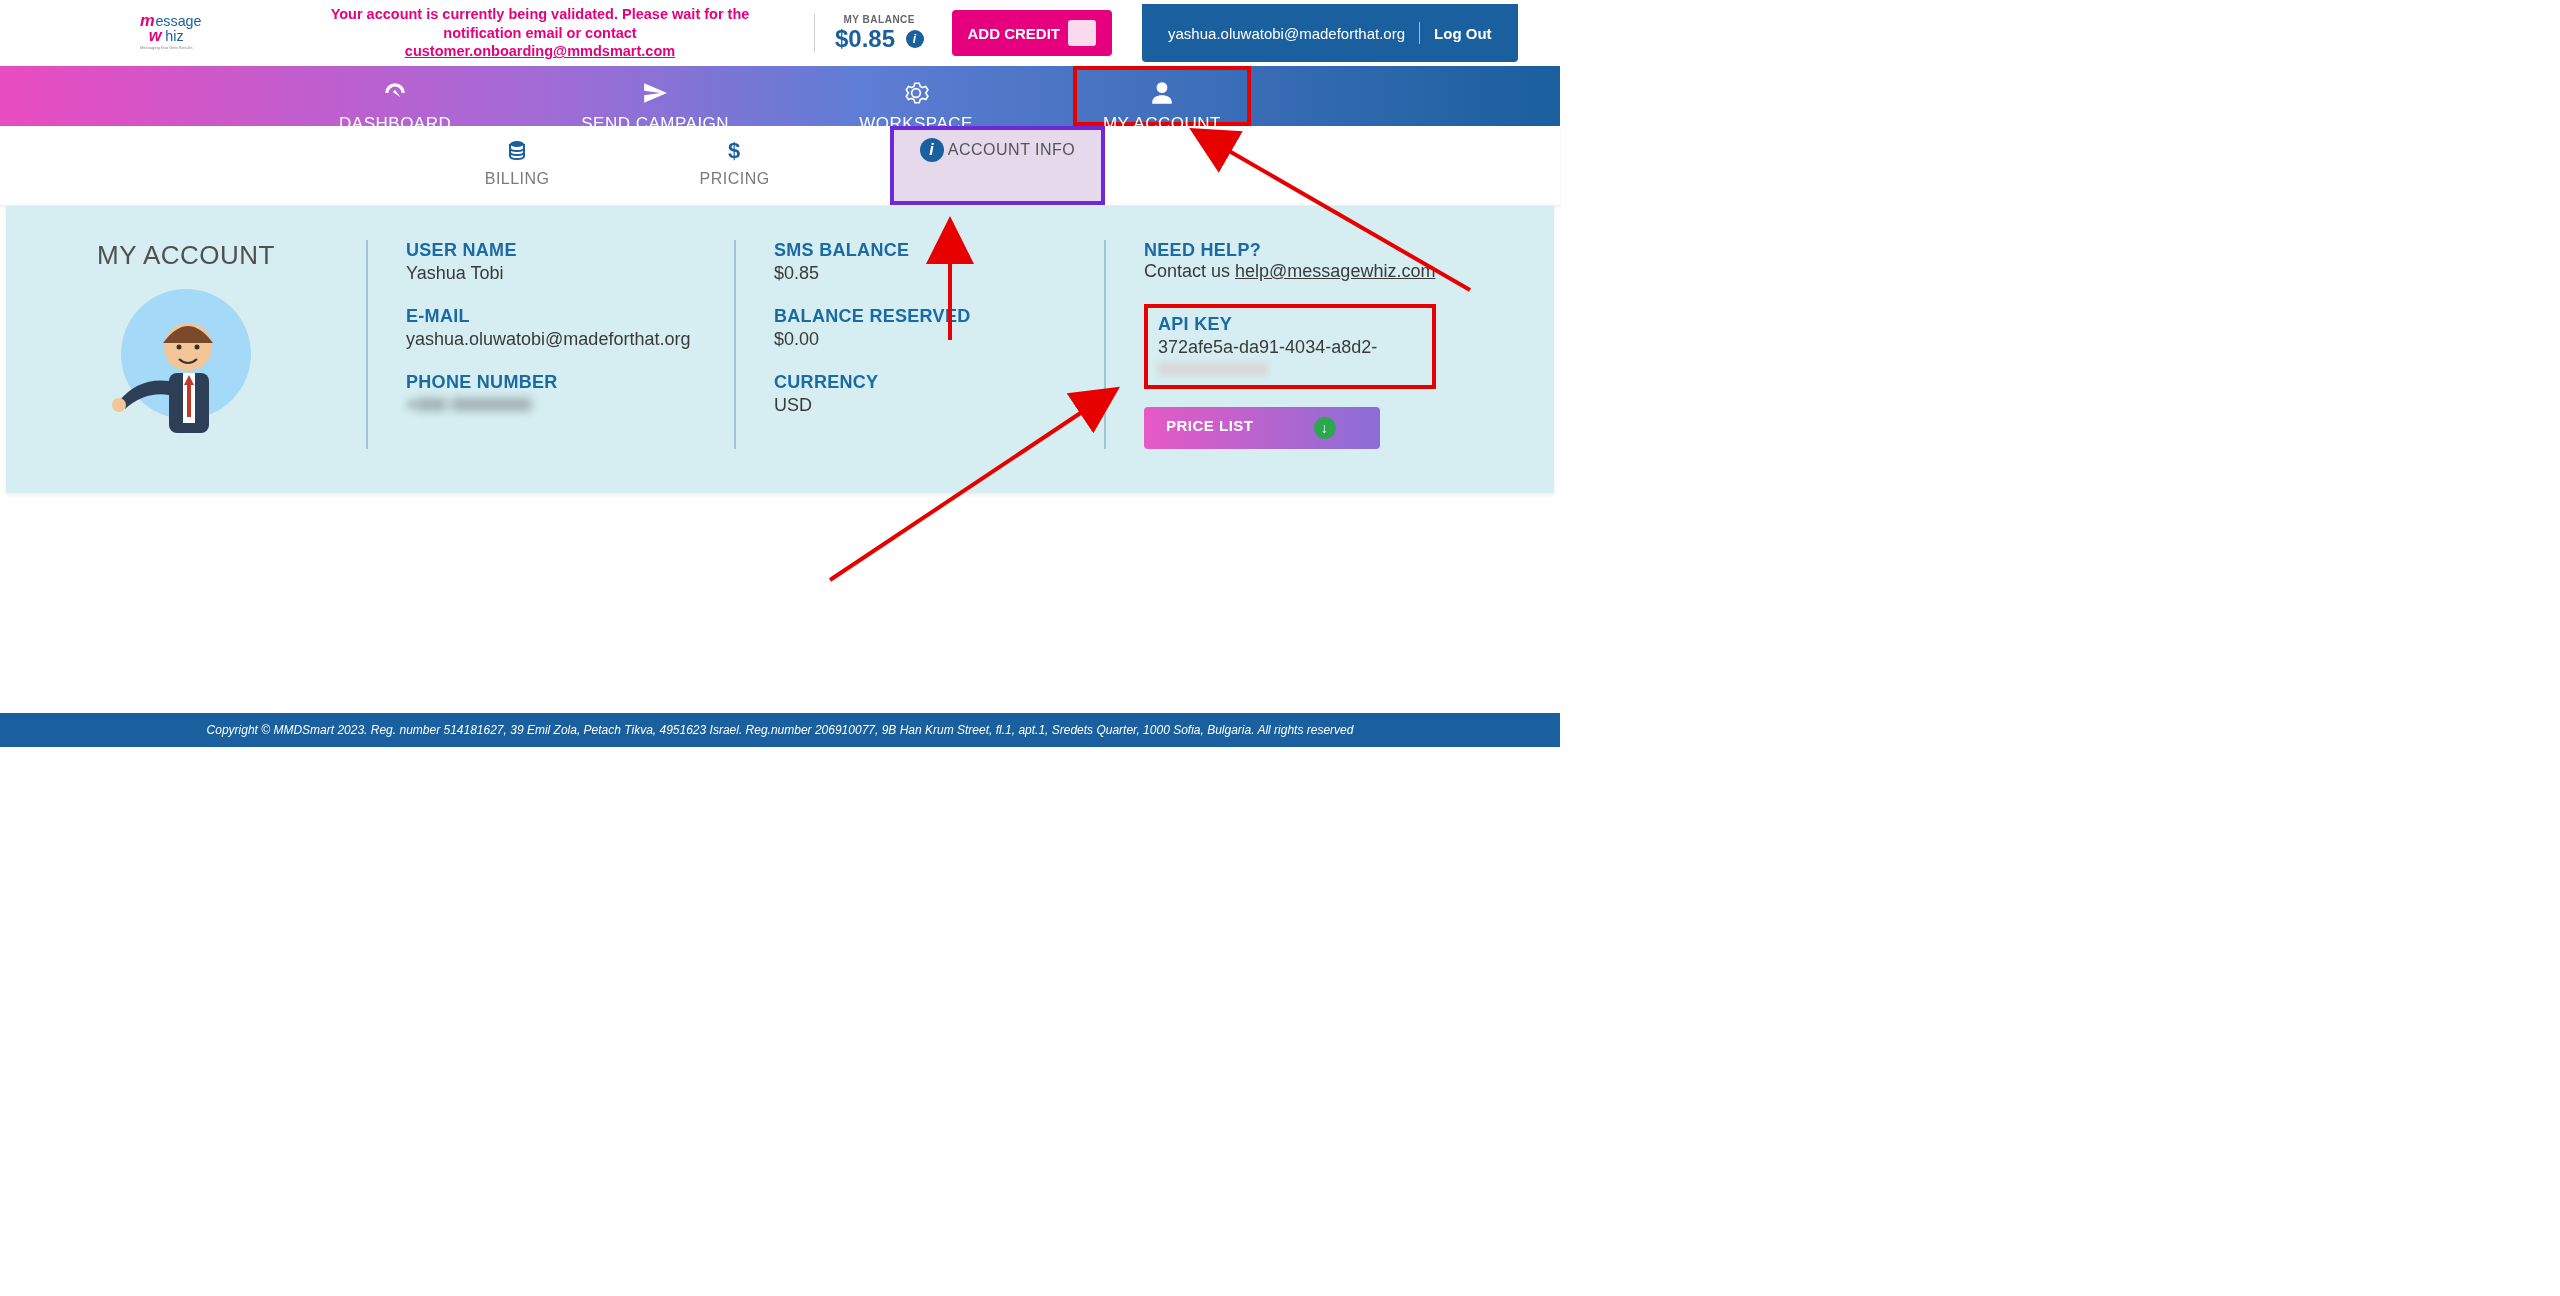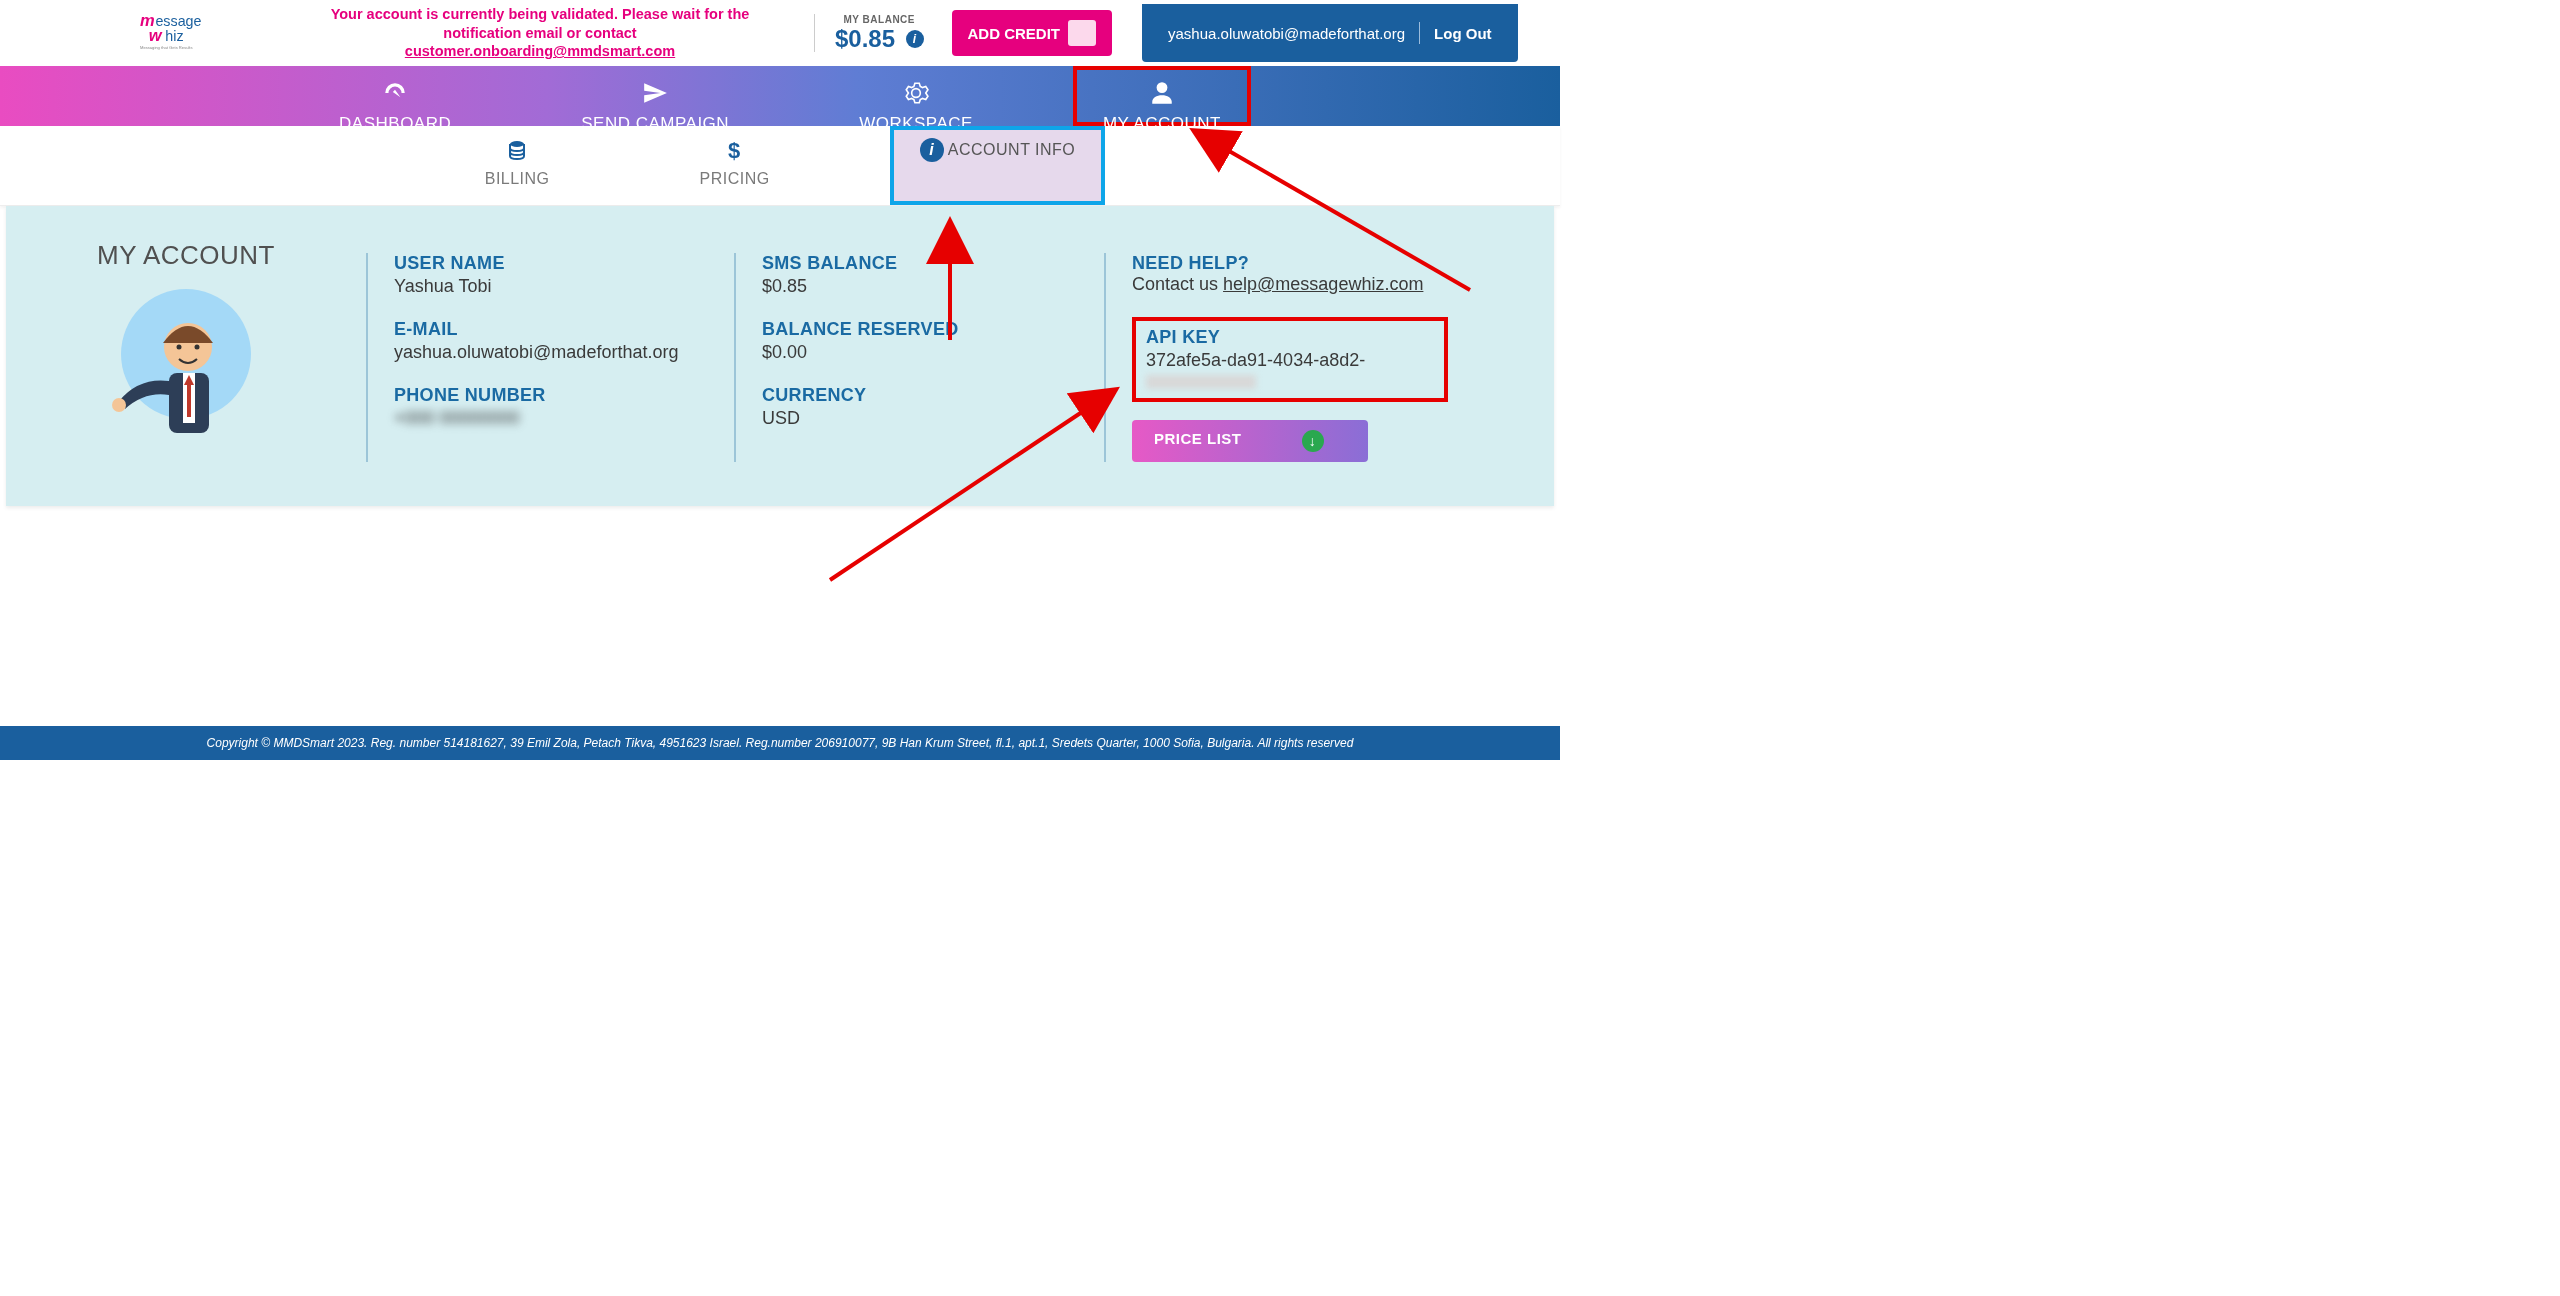--- a/index.html
+++ b/index.html
@@ -27,31 +27,31 @@
 .main-nav { height:60px; background:linear-gradient(90deg,#e94cc1 0%, #a26bd6 35%, #5f7dd4 55%, #1a5f9e 100%); display:flex; justify-content:center; gap:70px; }
 .nav-item { color:#fff; text-align:center; padding:14px 30px 0; cursor:pointer; font-size:17px; letter-spacing:0.5px; }
 .nav-item .icon { display:block; margin:0 auto 8px; width:26px; height:26px; fill:#fff; }
 .nav-item.highlighted { border:4px solid #e60000; padding:10px 26px 0; }
 
 
 .sub-nav { background:#fff; height:80px; display:flex; justify-content:center; gap:90px; border-bottom:1px solid #eee; box-shadow:0 2px 3px rgba(0,0,0,0.05); }
 .sub-item { text-align:center; padding:12px 30px 0; cursor:pointer; color:#7a7a7a; font-size:16px; letter-spacing:0.5px; }
 .sub-item .icon { display:block; margin:0 auto 8px; width:24px; height:24px; fill:#1a5f9e; color:#1a5f9e; }
 .sub-item.active { background:#e6d9ec; color:#555; }
-.sub-item.highlighted { border:4px solid #0ea5e9; padding:8px 26px 0; }
+.sub-item.highlighted { border:4px solid #6d28d9; padding:8px 26px 0; }
 
 
 .panel { background:#d6eef1; margin:0 6px; padding:34px 0 44px; display:flex; box-shadow:0 2px 4px rgba(0,0,0,0.08); }
 .panel-left { width:360px; text-align:center; }
 .panel-left h2 { color:#505050; font-size:26px; font-weight:normal; letter-spacing:0.5px; margin-bottom:18px; }
 .avatar { width:130px; height:130px; border-radius:50%; background:#a4d9f7; margin:0 auto; position:relative; overflow:visible; }
 .avatar svg { position:absolute; left:-28px; top:12px; width:170px; height:140px; }
 
 .panel-cols { display:flex; flex:1; }
-.col { border-left:2px solid #9cc5d8; padding:0 26px;margin-top:13px; }
+.col { border-left:2px solid #9cc5d8; padding:0 38px; }
 .field { margin-bottom:22px; }
 .field-label { color:#1a6aa3; font-weight:bold; font-size:18px; letter-spacing:0.3px; }
 .field-value { color:#3a3a3a; font-size:18px; margin-top:2px; }
 .field-value.blur { filter:blur(4px); }
 .col-help .help-text { color:#3a3a3a; font-size:18px; }
 .col-help a { color:#3a3a3a; }
 .api-box { border:4px solid #e60000; padding:6px 10px; margin-top:22px; }
 .api-box .redacted { display:inline-block; width:110px; height:14px; background:#d8d8d8; filter:blur(3px); vertical-align:middle; }
 .price-btn { margin-top:18px; background:linear-gradient(90deg,#e659c6,#8a6ed6); color:#fff; border:none; padding:10px 22px; border-radius:4px; font-size:15px; font-weight:bold; letter-spacing:0.5px; display:flex; align-items:flex-start; gap:60px; cursor:pointer; width:236px; }
 .dl-icon { width:22px; height:22px; border-radius:50%; background:#2aa84f; display:inline-flex; align-items:center; justify-content:center; color:#fff; font-size:14px; }

